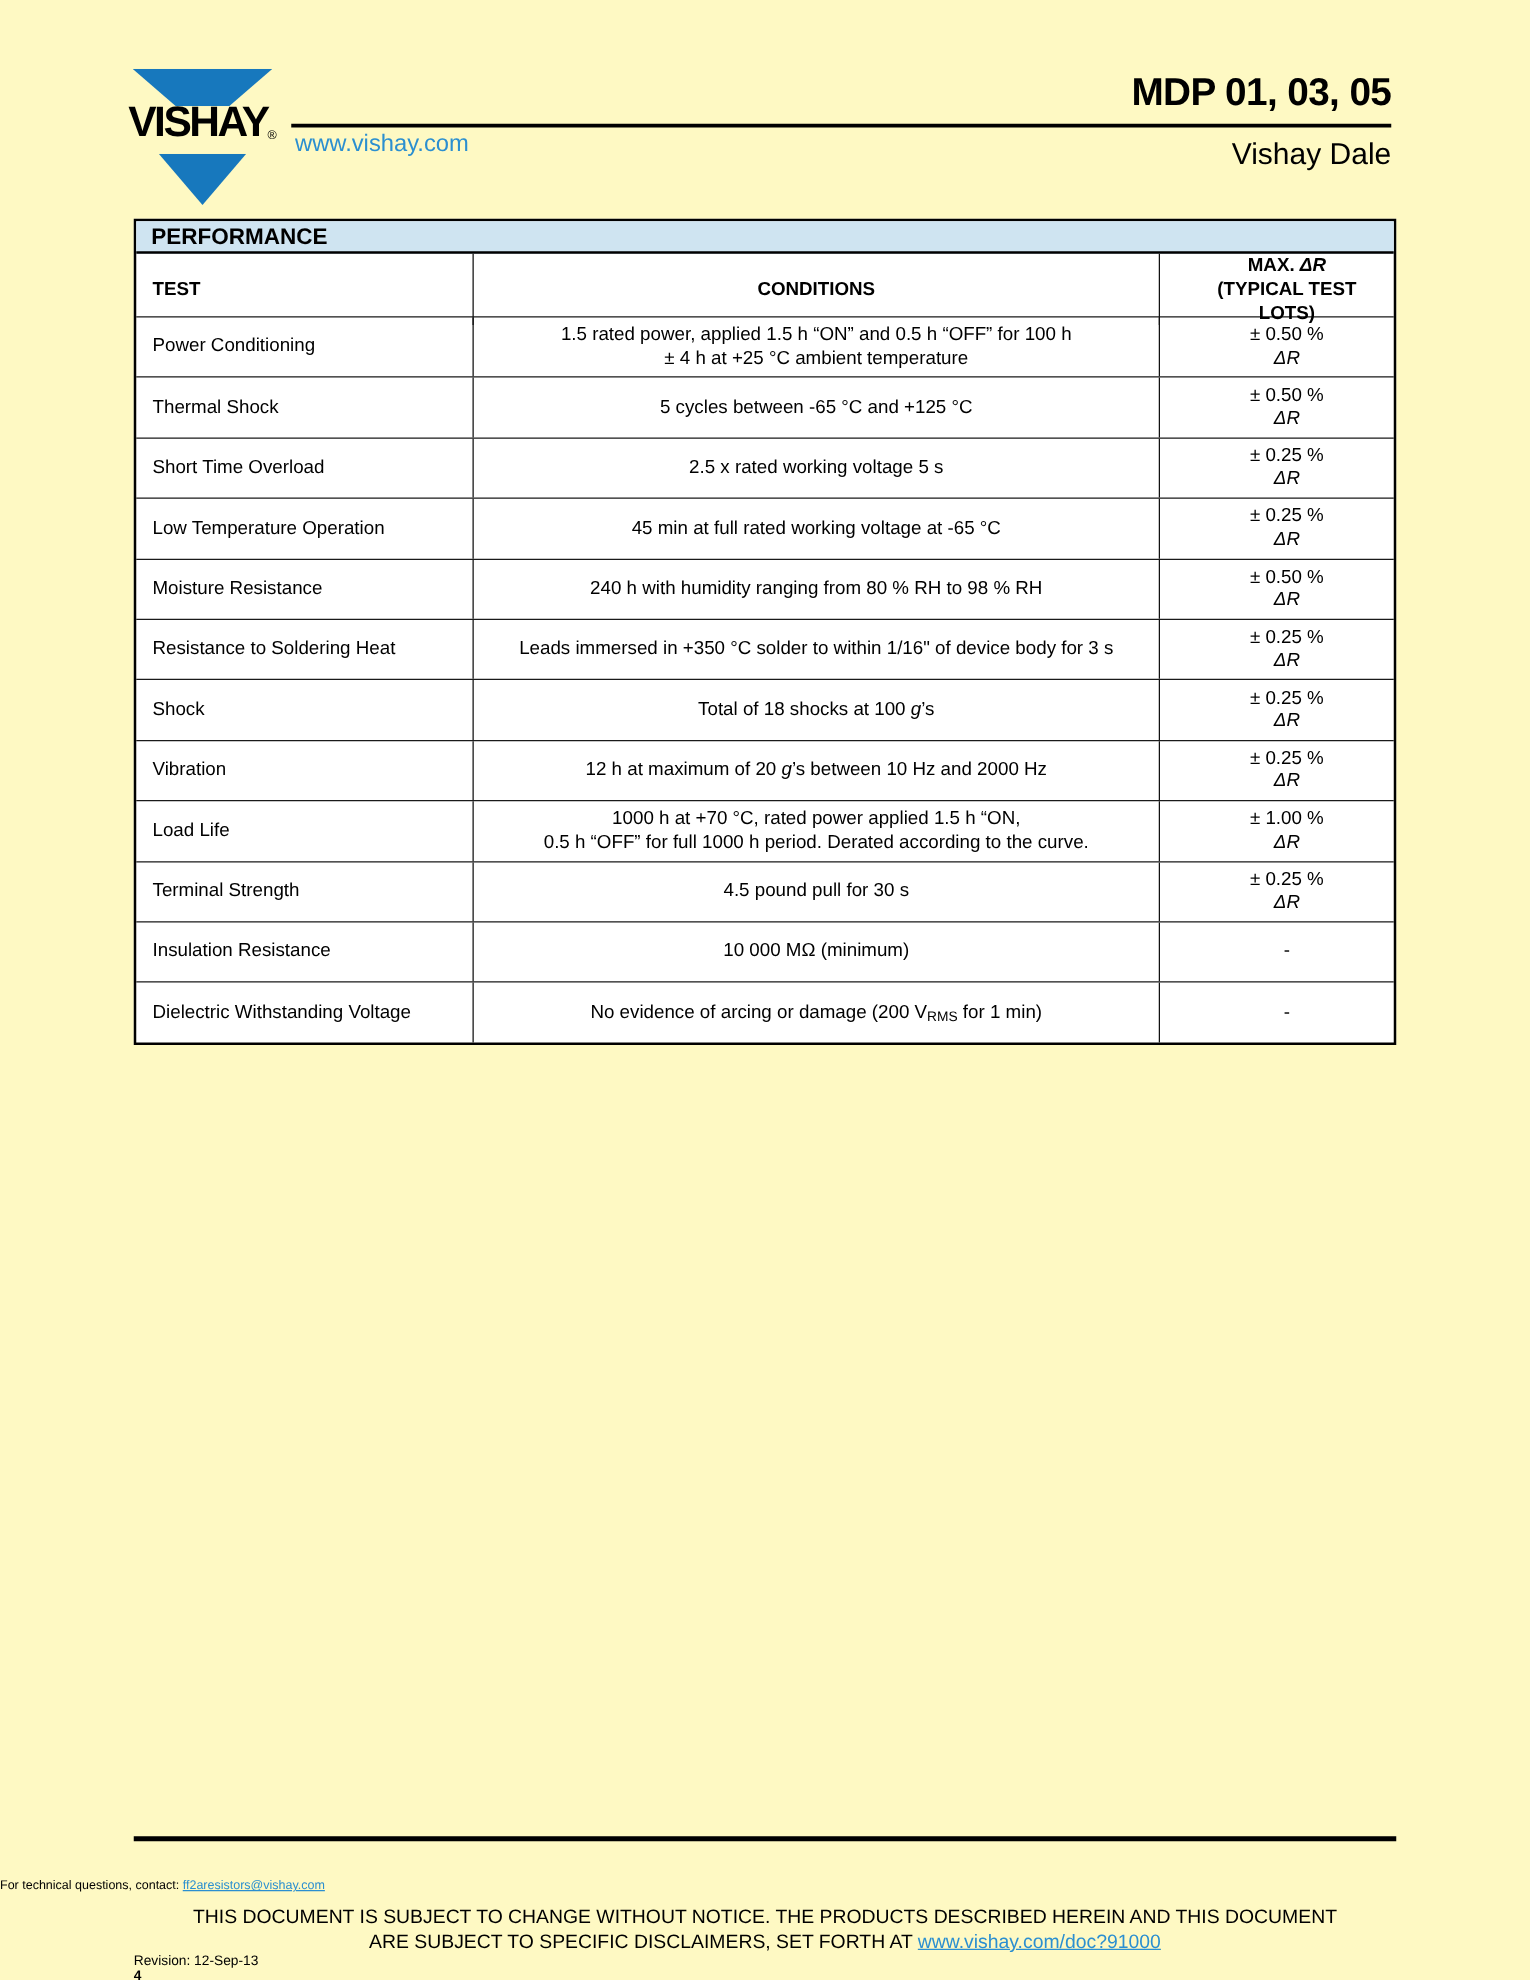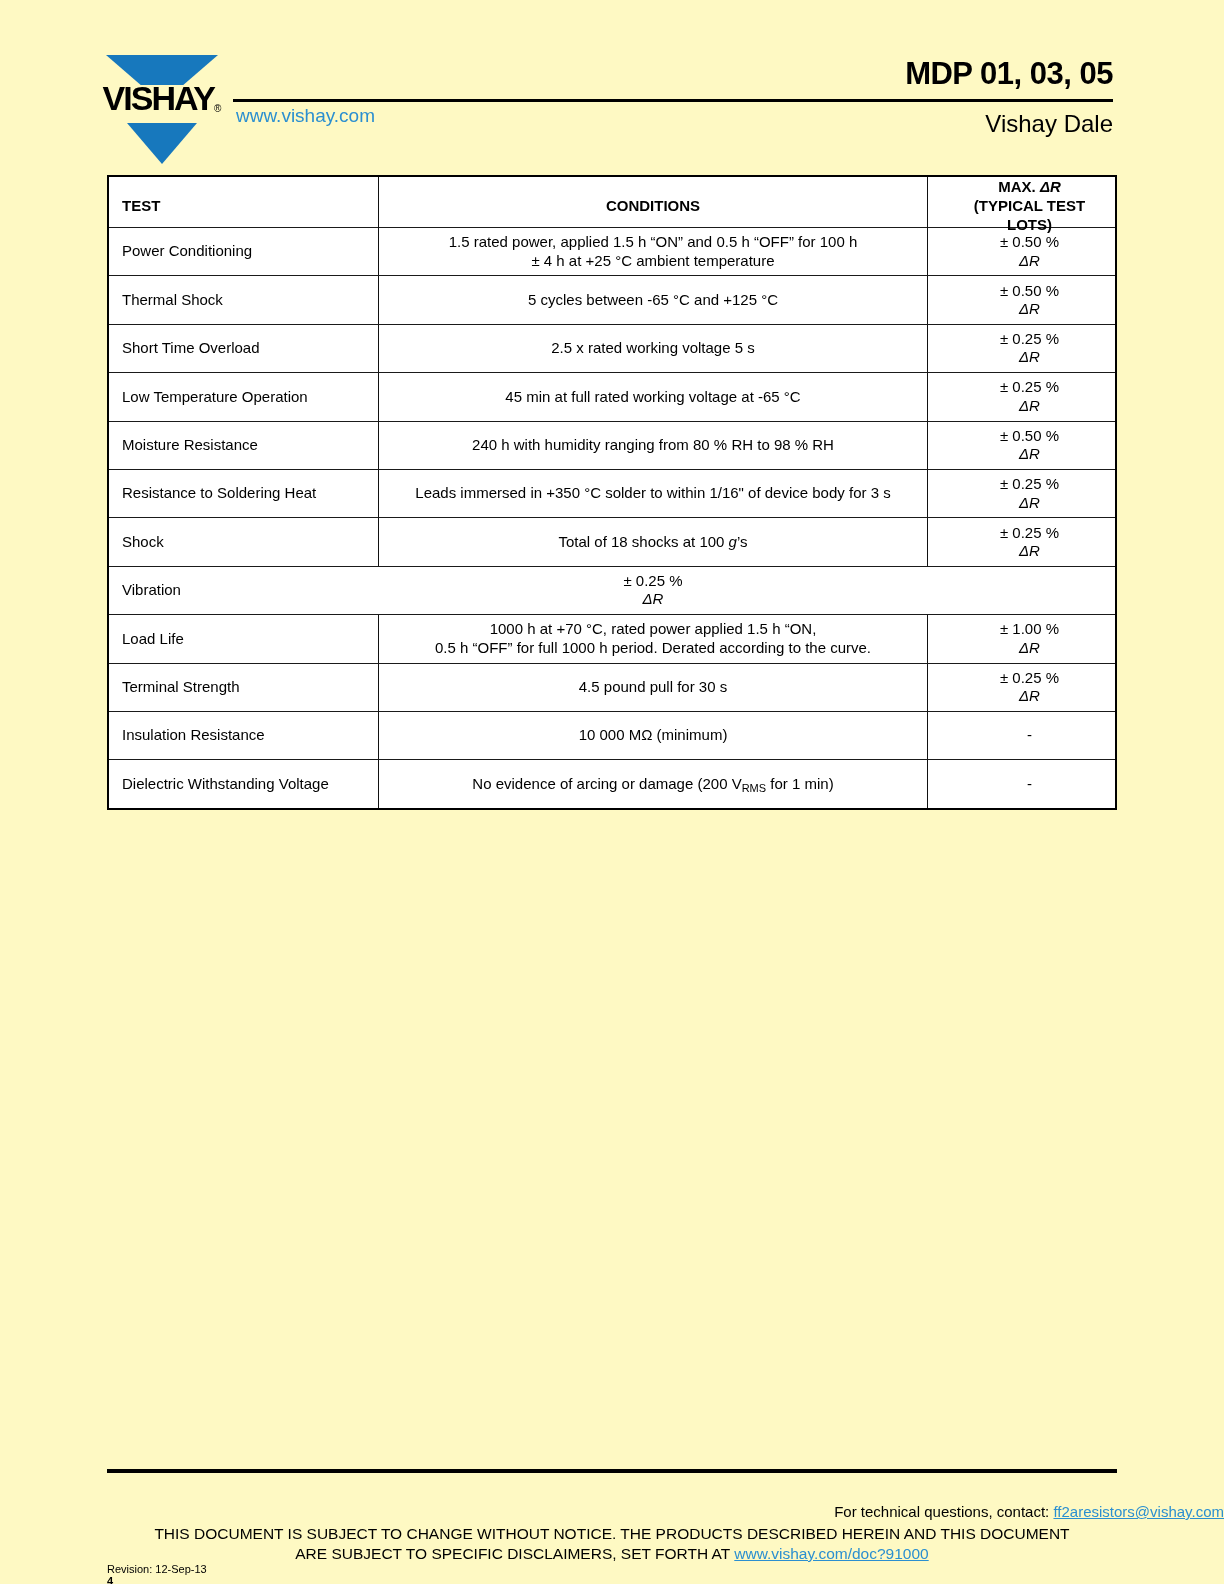--- a/index.html
+++ b/index.html
@@ -36,40 +36,43 @@
   .t-head .c-test{justify-content:center;}
   .t-body .t-row{min-height:47.4px;border-top:1.5px solid #1a1a1a;}
   .t-row{font-size:15px;line-height:18.5px;}
   .t-head{font-size:15px;line-height:19px;}
   i{font-style:italic;}
   sub{font-size:11px;vertical-align:-3px;line-height:0;}
   
   .footer-rule{position:absolute;left:107px;top:1469px;width:1010px;height:4px;background:#000;}
   .footer-row{position:absolute;left:107px;top:1563px;width:1010px;display:flex;justify-content:space-between;align-items:baseline;font-size:11px;flex-direction:column;}
   .footer-page{font-weight:bold;}
-  .footer-contact{position:absolute;left:0;top:1503px;width:1224px;text-align:right;font-size:15px;}
+  .footer-contact{position:absolute;left:0;top:1503px;width:1224px;text-align:left;font-size:10px;}
   .footer-disclaimer{position:absolute;left:0;top:1524px;width:1224px;text-align:center;font-size:15.5px;line-height:20px;}
   a.doc-link{color:var(--link);text-decoration:underline;}
 </style>
 </head>
 <body>
 
 <div class="page" style="--brand: #1778bd; --link: #2b8fd0; --band: #cfe4f1;">
 
   <div class="logo">
     <div class="logo-top"></div>
     <div class="logo-word"><span>VISHAY</span><span class="logo-reg">®</span></div>
     <div class="logo-tip"></div>
   </div>
   <div class="header-rule"></div>
   <a class="website" href="#">www.vishay.com</a>
   <div class="part-title">MDP 01, 03, 05</div>
   <div class="brand-name">Vishay Dale</div>
 
   <div class="perf-table">
+    <div class="perf-band">
+      <span>PERFORMANCE</span>
+    </div>
     <div class="t-row t-head">
       <div class="c-test">
           <span>TEST</span>
         </div>
       <div class="c-cond">
           <span>CONDITIONS</span>
         </div>
       <div class="c-max">
         <span id="max-head-1">MAX. <i>ΔR</i></span>
           <span>(TYPICAL TEST LOTS)</span>
@@ -121,20 +124,23 @@
         </div>
         <div class="t-row">
           <div class="c-test">Shock</div>
           <div class="c-cond">
             <div>Total of 18 shocks at 100 <i>g</i>’s</div>
           </div>
           <div class="c-max">± 0.25 % <i>ΔR</i></div>
         </div>
         <div class="t-row">
           <div class="c-test">Vibration</div>
+          <div class="c-cond">
+            <div>12 h at maximum of 20 <i>g</i>’s between 10 Hz and 2000 Hz</div>
+          </div>
           <div class="c-max">± 0.25 % <i>ΔR</i></div>
         </div>
         <div class="t-row">
           <div class="c-test">Load Life</div>
           <div class="c-cond">
             <div>1000 h at +70 °C, rated power applied 1.5 h “ON,</div>
             <div>0.5 h “OFF” for full 1000 h period.  Derated according to the curve.</div>
           </div>
           <div class="c-max">± 1.00 % <i>ΔR</i></div>
         </div>

